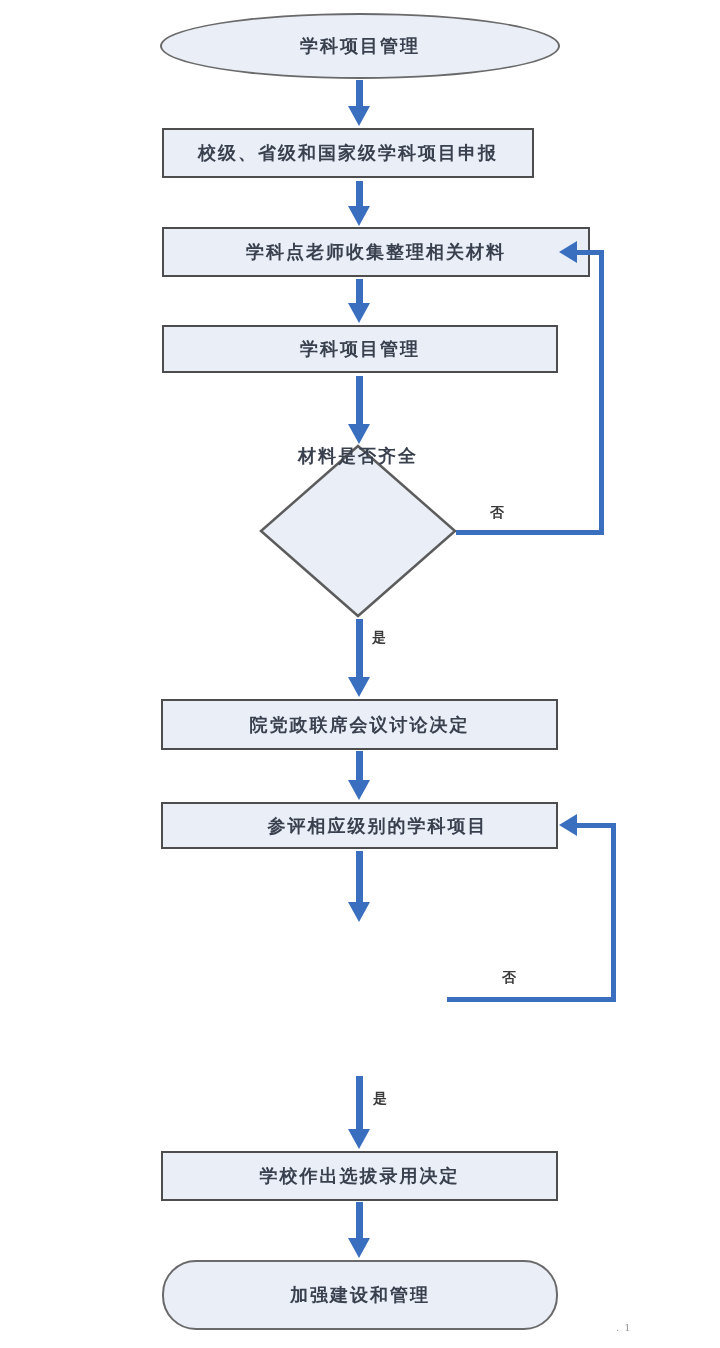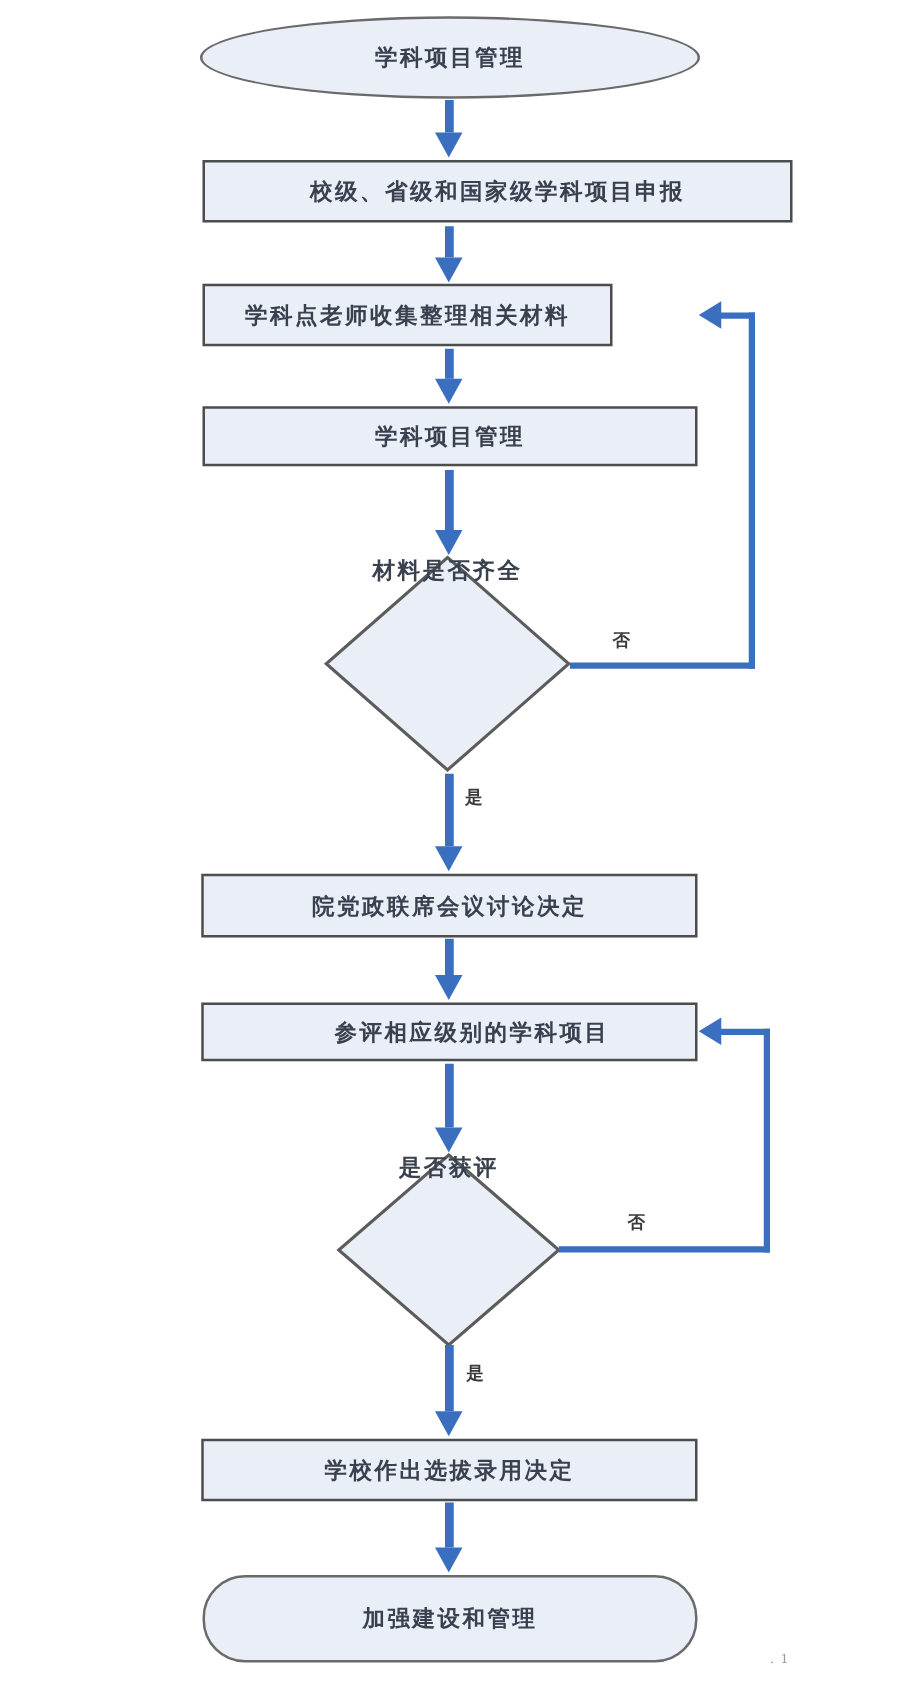--- a/index.html
+++ b/index.html
@@ -95,30 +95,30 @@
 
   <div class="terminator ellipse" style="left:160px;top:13px;width:400px;height:66px;">
     <span class="node-label">学科项目管理</span>
   </div>
 
   <div class="varrow" style="left:348px;top:80px;">
     <div class="shaft" style="height:26px;"></div>
     <div class="ahead"></div>
   </div>
 
-  <div class="pbox" style="left:162px;top:128px;width:472px;height:50px;">
+  <div class="pbox" style="left:162px;top:128px;width:372px;height:50px;">
     <span class="node-label">校级、省级和国家级学科项目申报</span>
   </div>
 
   <div class="varrow" style="left:348px;top:181px;">
     <div class="shaft" style="height:25px;"></div>
     <div class="ahead"></div>
   </div>
 
-  <div class="pbox" style="left:162px;top:227px;width:328px;height:50px;">
+  <div class="pbox" style="left:162px;top:227px;width:428px;height:50px;">
     <span class="node-label">学科点老师收集整理相关材料</span>
   </div>
 
   <div class="varrow" style="left:348px;top:279px;">
     <div class="shaft" style="height:24px;"></div>
     <div class="ahead"></div>
   </div>
 
   <div class="pbox" style="left:162px;top:325px;width:396px;height:48px;">
     <span class="node-label">学科项目管理</span>
@@ -159,26 +159,20 @@
 
   <div class="pbox" style="left:161px;top:802px;width:397px;height:47px;padding-left:36px;">
     <span class="node-label">参评相应级别的学科项目</span>
   </div>
 
   <div class="varrow" style="left:348px;top:851px;">
     <div class="shaft" style="height:51px;"></div>
     <div class="ahead"></div>
   </div>
 
-  <div class="diamond" style="left:269px;top:922px;width:180px;height:156px;">
-    <svg viewBox="0 0 180 156">
-      <polygon points="90,2 178,78 90,154 2,78" fill="#e9eef7" stroke="#5c5c5c" stroke-width="2.5"></polygon>
-    </svg>
-    <span class="node-label">是否获评</span>
-  </div>
 
   <span class="branch-label" style="left:502px;top:969px;">否</span>
   <div class="hline" style="left:447px;top:997px;width:169px;height:5px;"></div>
   <div class="vline" style="left:611px;top:823px;width:5px;height:179px;"></div>
   <div class="hline" style="left:576px;top:823px;width:40px;height:5px;"></div>
   <div class="ahead-left" style="left:559px;top:814px;"></div>
 
   <span class="branch-label" style="left:373px;top:1090px;">是</span>
   <div class="varrow" style="left:348px;top:1076px;">
     <div class="shaft" style="height:53px;"></div>

